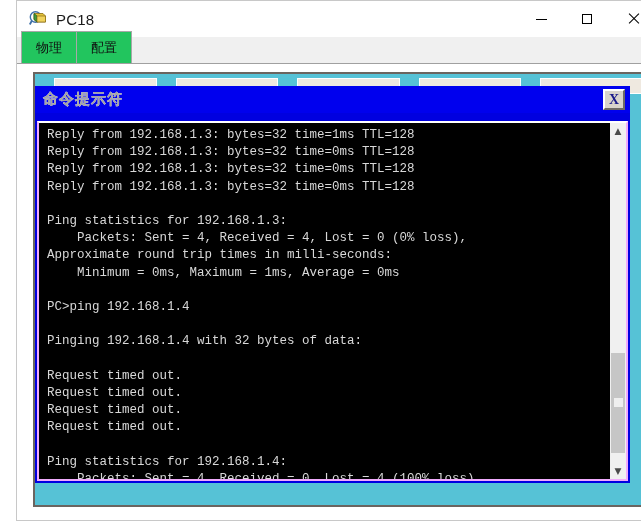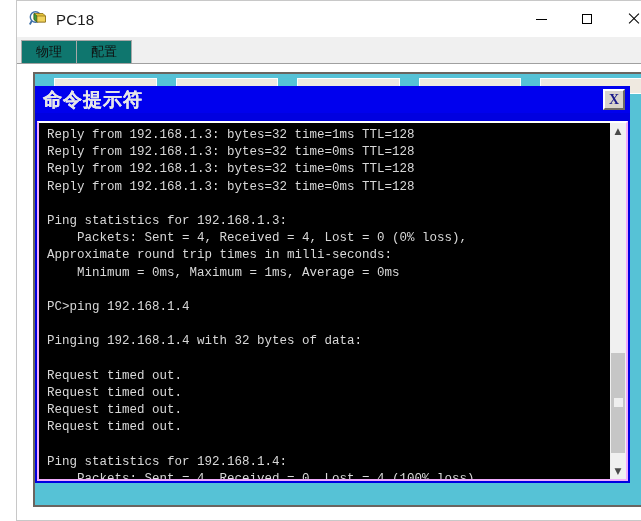--- a/index.html
+++ b/index.html
@@ -52,25 +52,25 @@
   
   .tabstrip{
     height:27px;min-height:27px;
     background:#f0f0f0;
     border-bottom:1px solid #a0a0a0;
     display:flex;align-items:flex-end;
     padding-left:4px;
     box-sizing:border-box;
   }
   .tab{
-    height:23px;
+    height:32px;
     display:flex;align-items:center;justify-content:center;
     padding:0 14px;
     font-size:13px;color:#101010;
-    background:#0f766e;
+    background:#22c55e;
     border:1px solid #a8a8a8;
     border-bottom:none;
     box-sizing:border-box;
     margin-right:-1px;
     position:relative;
     font-family:"Liberation Sans", sans-serif;
   }
   .tab.cn{font-family:"DejaVu Sans", sans-serif;}
   .tab.mono{font-family:"Liberation Mono", monospace;font-size:12.5px;}
   .tab.active{
@@ -120,23 +120,23 @@
   }
   .cmd-titlebar{
     height:27px;min-height:27px;
     background:#0000ee;
     display:flex;align-items:center;
     position:relative;
     padding-left:8px;
     box-sizing:border-box;
   }
   .cmd-title{
-    color:#e5e5e5;
+    color:#a3a3a3;
     font-family:"DejaVu Sans", sans-serif;
-    font-size:19px;font-weight:bold;
+    font-size:15px;font-weight:bold;
     letter-spacing:1px;
     line-height:1;
     text-shadow:0 0 0 #fff;
   }
   .cmd-close{
     position:absolute;right:5px;top:3px;
     width:22px;height:21px;
     background:#d8d4cc;
     border:2px solid #ffffff;
     border-right-color:#6e6a66;border-bottom-color:#6e6a66;

